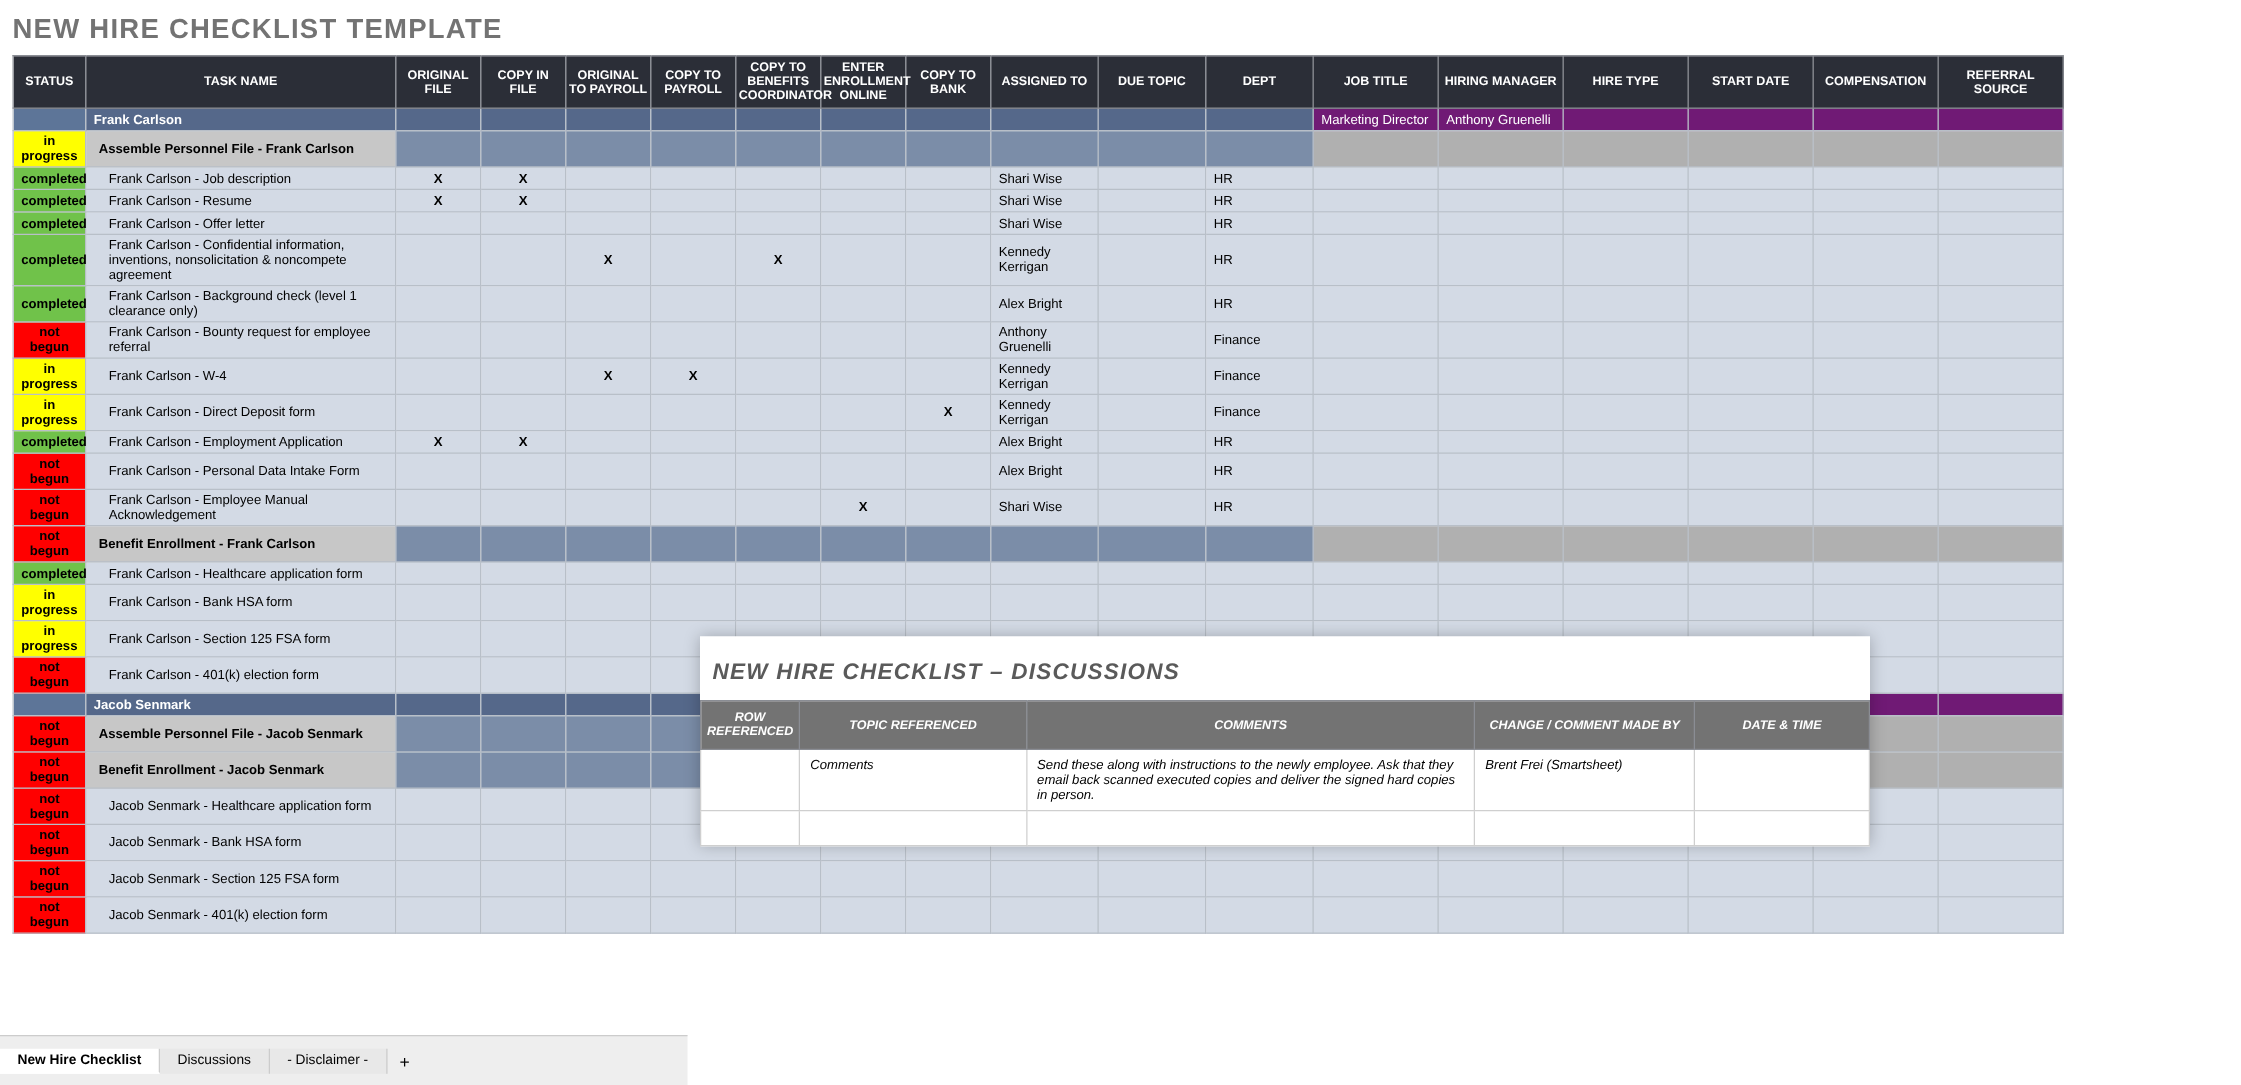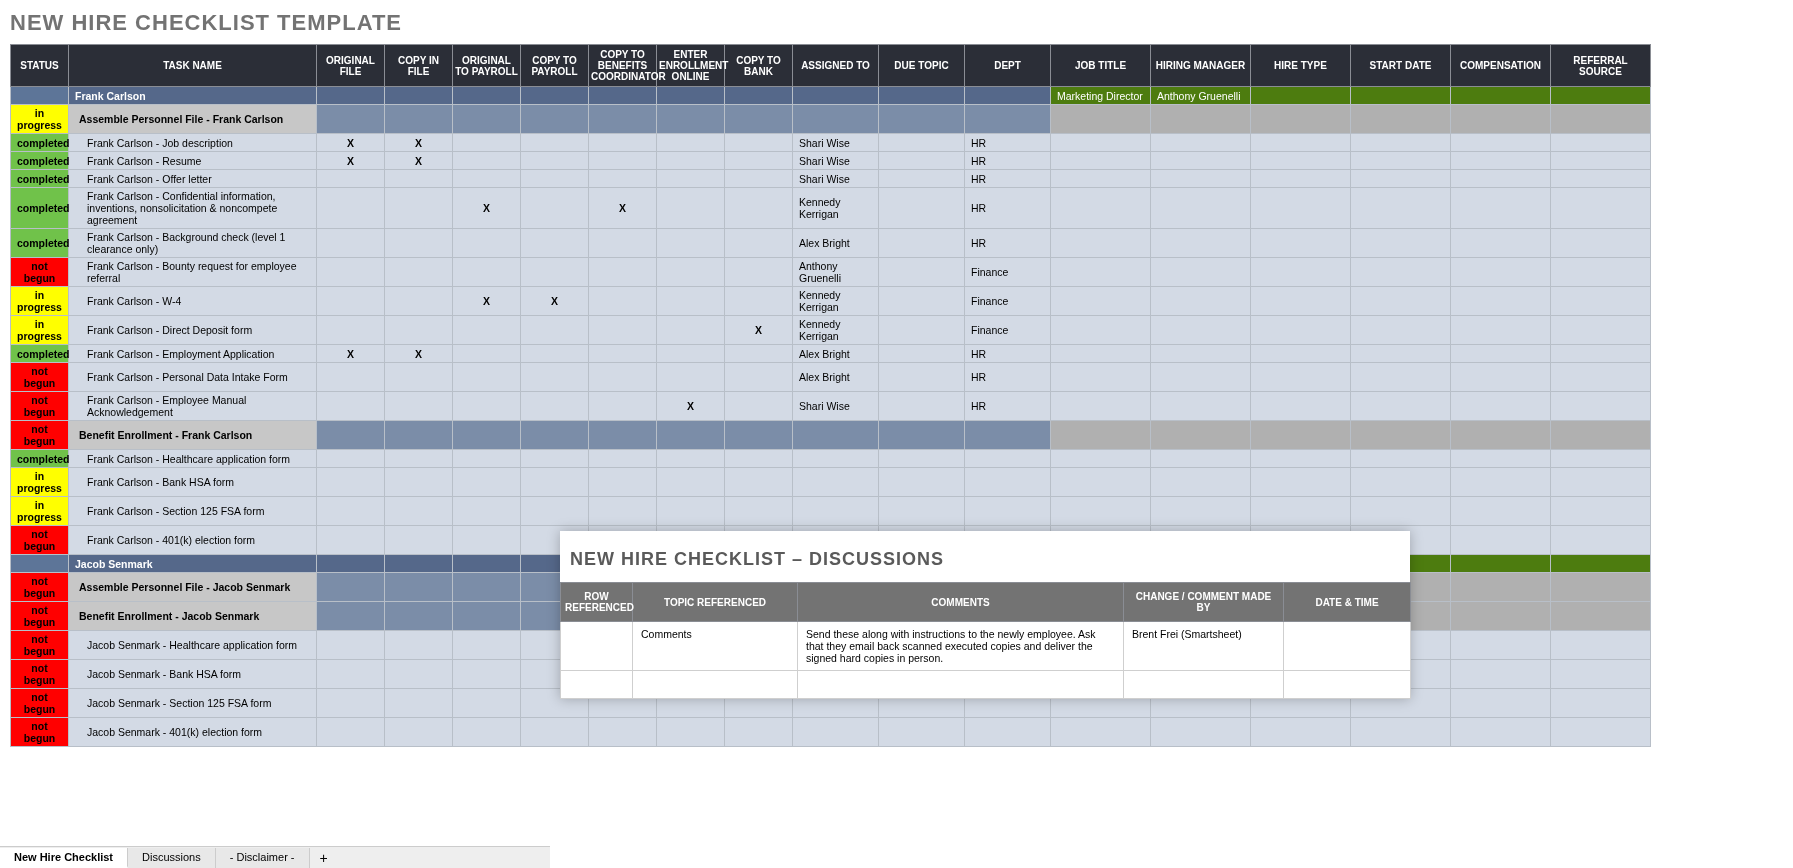--- a/index.html
+++ b/index.html
@@ -70,21 +70,21 @@
     color: #fff;
     font-weight: bold;
   }
   tr.person-header td.chk,
   tr.person-header td.assigned,
   tr.person-header td.due,
   tr.person-header td.dept {
     background: #55688a;
   }
   tr.person-header td.ext {
-    background: #4d7c0f;
+    background: #701a75;
     color: #fff;
   }
 
   tr.section-header td.task {
     background: #c7c7c7;
     font-weight: bold;
     padding-left: 10px;
   }
   tr.section-header td.chk,
   tr.section-header td.assigned,
@@ -95,25 +95,26 @@
   tr.section-header td.ext {
     background: #b0b0b0;
   }
 
   tr.data-row td.task { padding-left: 18px; }
 
   
   .disc-panel {
     position: absolute;
     left: 560px;
-    top: 531px;
-    width: 850px;
+    top: 509px;
+    width: 936px;
     background: #fff;
     box-shadow: 0 0 12px rgba(0,0,0,0.25);
     padding: 12px 0 0 0;
+    font-style: italic;
   }
   .disc-title {
     font-size: 18px;
     font-weight: bold;
     color: #5a5a5a;
     padding: 6px 10px 12px 10px;
     letter-spacing: 1px;
   }
   table.disc {
     border-collapse: collapse;
@@ -144,21 +145,21 @@
   .dc-date  { width: 127px; }
 
   
   .tabs {
     position: absolute;
     bottom: 0;
     left: 0;
     display: flex;
     align-items: center;
     background: #eee;
-    height: 22px;
+    height: 40px;
     width: 550px;
     font-size: 11px;
     border-top: 1px solid #ccc;
   }
   .tab {
     padding: 3px 14px;
     border-right: 1px solid #ccc;
     background: #e8e8e8;
     cursor: pointer;
   }

